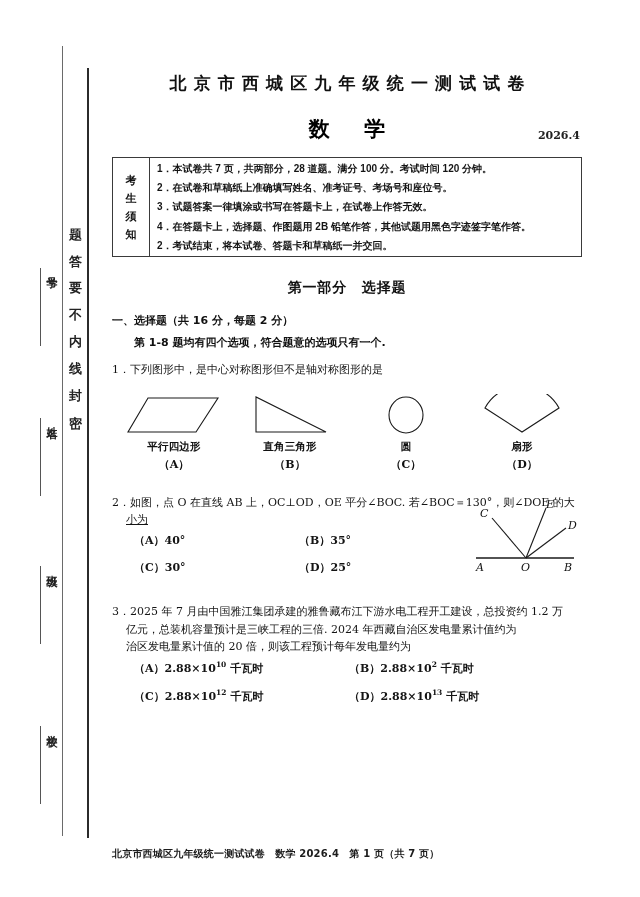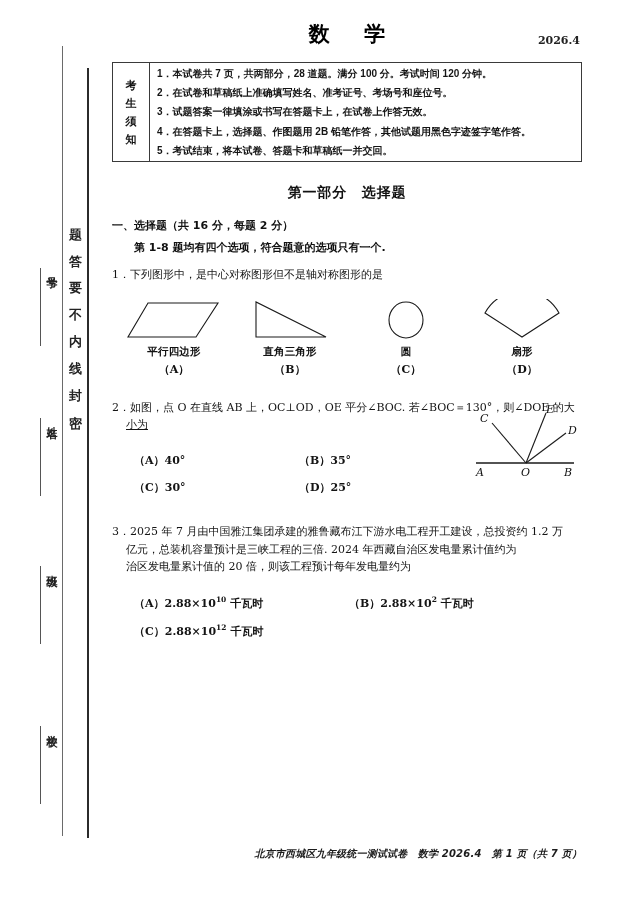--- a/index.html
+++ b/index.html
@@ -221,21 +221,21 @@
     margin-top: 3px;
     font-family: "DejaVu Serif", "Liberation Serif", serif;
     font-size: 11px;
     font-weight: 700;
     color: #111;
   }
 
   
   .q2-body { position: relative; }
   .optgrid {
-    margin-top: 20px;
+    margin-top: 5px;
     width: 330px;
     display: grid;
     grid-template-columns: 1fr 1fr;
     row-gap: 12px;
     padding-left: 22px;
   }
   .optgrid.wide { width: 430px; }
   .opt {
     font-family: "DejaVu Serif", "Liberation Serif", serif;
     font-size: 11px;
@@ -246,65 +246,65 @@
   .q2-fig {
     position: absolute;
     right: -2px;
     top: 4px;
   }
   .footer {
     position: absolute;
     left: 0;
     right: 0;
     bottom: 36px;
-    text-align: right;
+    text-align: left;
     font-family: "DejaVu Sans", "Liberation Sans", sans-serif;
     font-size: 10px;
     font-weight: 700;
     color: #1c1c1c;
     letter-spacing: 0.02em;
-    font-style: italic;
   }
 </style>
 </head>
 <body>
 
 <div class="margin-col">
   <div class="rule-thin"></div>
   <div class="rule-thick"></div>
 
   <div class="vcol vcol-seal">题答要不内线封密</div>
 
   <div class="vfield vf0">学号</div>
   <div class="vfield vf1">姓名</div>
   <div class="vfield vf2">班级</div>
   <div class="vfield vf3">学校</div>
 </div>
 
 <div class="content">
 
+  <div class="paper-title">北京市西城区九年级统一测试试卷</div>
 
   <div class="subject-row">
     <div class="subject">数 学</div>
     <div class="paper-date">2026.4</div>
   </div>
 
   <div class="notice">
     <div class="notice-label">
       <span>考</span>
       <span>生</span>
       <span>须</span>
       <span>知</span>
     </div>
     <div class="notice-list">
       <div class="notice-item">1．本试卷共 7 页，共两部分，28 道题。满分 100 分。考试时间 120 分钟。</div>
       <div class="notice-item">2．在试卷和草稿纸上准确填写姓名、准考证号、考场号和座位号。</div>
       <div class="notice-item">3．试题答案一律填涂或书写在答题卡上，在试卷上作答无效。</div>
       <div class="notice-item">4．在答题卡上，选择题、作图题用 2B 铅笔作答，其他试题用黑色字迹签字笔作答。</div>
-      <div class="notice-item">5．考试结束，将本试卷、答题卡和草稿纸一并交回。</div>
+      <div class="notice-item">2．考试结束，将本试卷、答题卡和草稿纸一并交回。</div>
     </div>
   </div>
 
   <div class="part-heading">第一部分　选择题</div>
   <div class="section-heading">一、选择题（共 16 分，每题 2 分）</div>
   <div class="section-note">第 1-8 题均有四个选项，符合题意的选项只有一个.</div>
 
   <div class="question">
     <div class="q-stem hang">
       <span class="q-num">1．</span><span>下列图形中，是中心对称图形但不是轴对称图形的是</span>
@@ -400,17 +400,20 @@
     <div class="optgrid wide">
       <div class="opt">
         <span>（A）</span><span>2.88×10</span><sup class="exp">10</sup>&nbsp;<span>千瓦时</span>
       </div>
       <div class="opt">
         <span>（B）</span><span>2.88×10</span><sup class="exp">2</sup>&nbsp;<span>千瓦时</span>
       </div>
       <div class="opt">
         <span>（C）</span><span>2.88×10</span><sup class="exp">12</sup>&nbsp;<span>千瓦时</span>
       </div>
+      <div class="opt">
+        <span>（D）</span><span>2.88×10</span><sup class="exp">13</sup>&nbsp;<span>千瓦时</span>
+      </div>
     </div>
   </div>
 
   <div class="footer">北京市西城区九年级统一测试试卷　数学 2026.4　第 1 页（共 7 页）</div>
 </div>
 
 </body></html>

